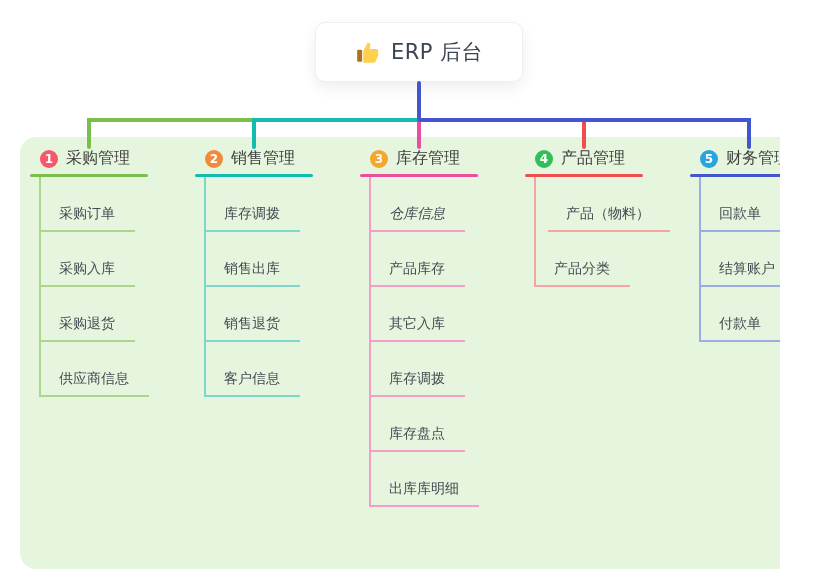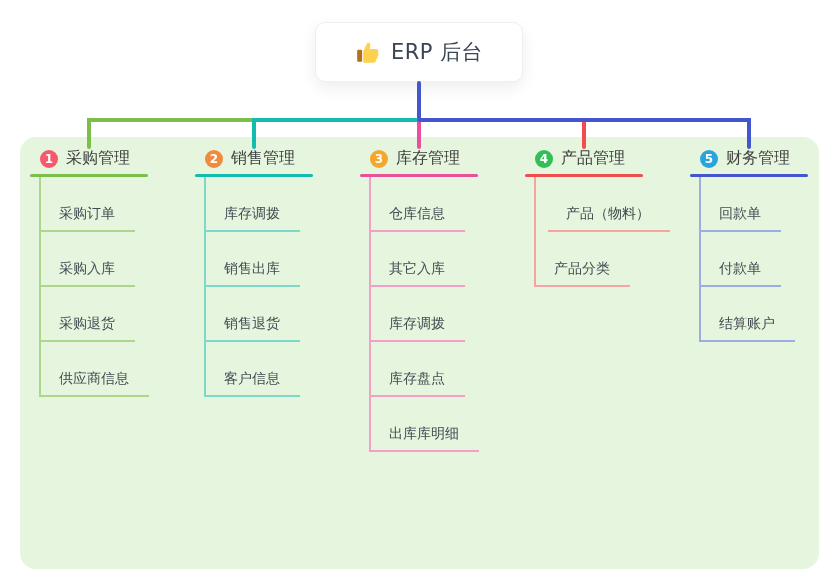--- a/index.html
+++ b/index.html
@@ -1,17 +1,17 @@
 <!DOCTYPE html>
 <html><head>
 <meta charset="utf-8">
 <style>
   html,body { margin:0; padding:0; background:#ffffff; }
   .canvas {
-    position:relative; width:839px; height:588px; overflow:hidden;
+    position:relative; width:780px; height:588px; overflow:hidden;
     background:#ffffff;
     font-family:"DejaVu Sans","Liberation Sans",sans-serif;
   }
 
   
   .root-node {
     position:absolute; left:315px; top:22px; width:208px; height:60px;
     background:#ffffff; border:1px solid #efefef; border-radius:10px;
     box-shadow:0 6px 16px rgba(0,0,0,0.07);
     display:flex; align-items:center; justify-content:center; gap:10px;
@@ -124,21 +124,24 @@
       <div class="branch" style="left: 340px;">
     <div class="branch-header">
       <span class="badge" style="background: rgb(245, 166, 44);">
         <span>3</span>
       </span>
       <span class="branch-title">库存管理</span>
     </div>
     <div class="branch-underline" style="background: rgb(232, 79, 157);"></div>
     <div class="branch-children" style="border-left-color: rgb(244, 159, 200);">
           <div class="leaf">
-    <span class="leaf-label" style="border-bottom-color: rgb(244, 159, 200);">仓库信息</span>
+    <span class="leaf-label" style="border-bottom-color: rgb(244, 159, 200); font-style: italic;">仓库信息</span>
+  </div>
+          <div class="leaf">
+    <span class="leaf-label" style="border-bottom-color: rgb(244, 159, 200);">产品库存</span>
   </div>
           <div class="leaf">
     <span class="leaf-label" style="border-bottom-color: rgb(244, 159, 200);">其它入库</span>
   </div>
           <div class="leaf">
     <span class="leaf-label" style="border-bottom-color: rgb(244, 159, 200);">库存调拨</span>
   </div>
           <div class="leaf">
     <span class="leaf-label" style="border-bottom-color: rgb(244, 159, 200);">库存盘点</span>
   </div>
@@ -170,24 +173,24 @@
         <span>5</span>
       </span>
       <span class="branch-title">财务管理</span>
     </div>
     <div class="branch-underline" style="background: rgb(67, 86, 205);"></div>
     <div class="branch-children" style="border-left-color: rgb(157, 172, 229);">
           <div class="leaf">
     <span class="leaf-label" style="border-bottom-color: rgb(157, 172, 229);">回款单</span>
   </div>
           <div class="leaf">
-    <span class="leaf-label" style="border-bottom-color: rgb(157, 172, 229);">付款单</span>
+    <span class="leaf-label" style="border-bottom-color: rgb(157, 172, 229);">结算账户</span>
   </div>
           <div class="leaf">
-    <span class="leaf-label" style="border-bottom-color: rgb(157, 172, 229);">结算账户</span>
+    <span class="leaf-label" style="border-bottom-color: rgb(157, 172, 229);">付款单</span>
   </div>
         </div>
   </div>
     </div>
 <div class="drop" style="left: 87px; top: 118px; height: 31px; background: rgb(124, 190, 74);"></div>
     <div class="drop" style="left: 252px; top: 118px; height: 31px; background: rgb(20, 188, 176);"></div>
     <div class="drop" style="left: 417px; top: 122px; height: 27px; background: rgb(232, 79, 157);"></div>
     <div class="drop" style="left: 582px; top: 122px; height: 27px; background: rgb(240, 78, 78);"></div>
     <div class="drop" style="left: 747px; top: 118px; height: 31px; background: rgb(67, 86, 205);"></div>
   </div>

